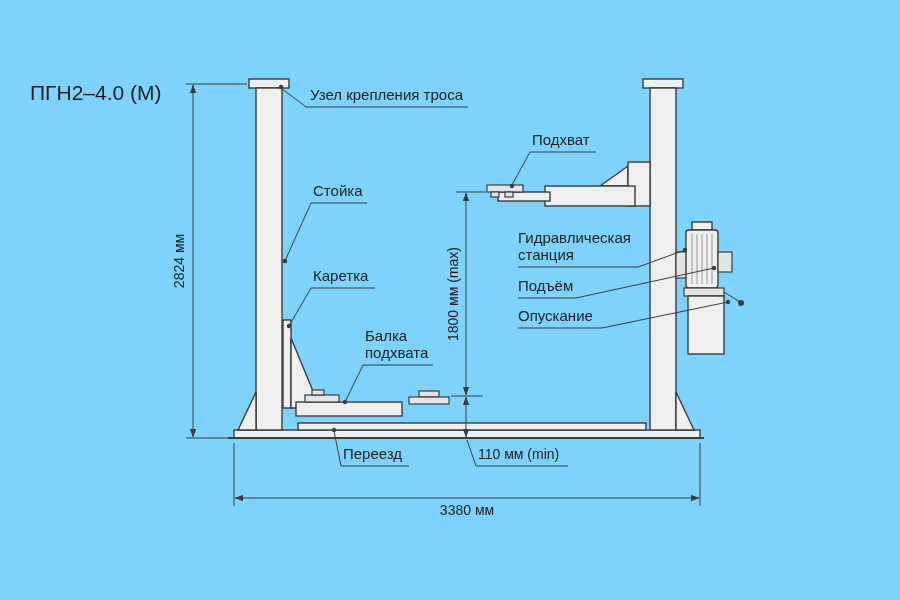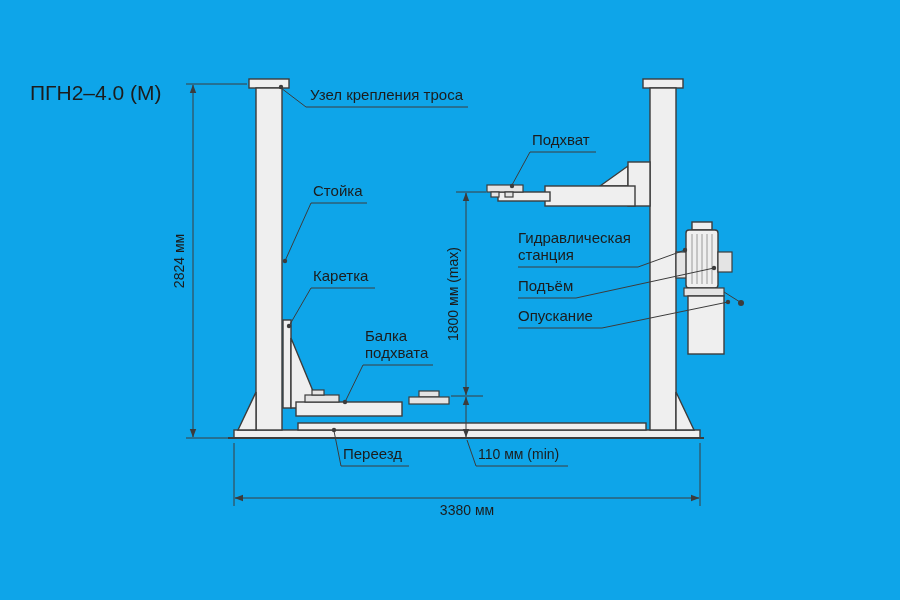--- a/index.html
+++ b/index.html
@@ -1,16 +1,16 @@
 <!DOCTYPE html>
 <html><head>
 <meta charset="utf-8">
 <style>
   html,body{margin:0;padding:0;background:#ffffff;}
-  .stage{position:relative;width:900px;height:600px;background:#0ea5e9;overflow:hidden;
+  .stage{position:relative;width:900px;height:600px;background:#7dd3fc;overflow:hidden;
          font-family:"Liberation Sans",sans-serif;}
   svg text{font-family:"Liberation Sans",sans-serif;fill:#1c1c1c;}
   .title-text{font-size:21px;}
   .label{font-size:15px;}
   .dimtext{font-size:14px;}
   .part{fill:#efefef;stroke:#3c3c3c;stroke-width:1.4;}
   .part2{fill:#e4e4e4;stroke:#3c3c3c;stroke-width:1.2;}
   .lead{stroke:#3c3c3c;stroke-width:1;fill:none;}
   .dim{stroke:#3c3c3c;stroke-width:1;fill:none;}
   .thick{stroke:#3c3c3c;stroke-width:2.2;fill:none;}

